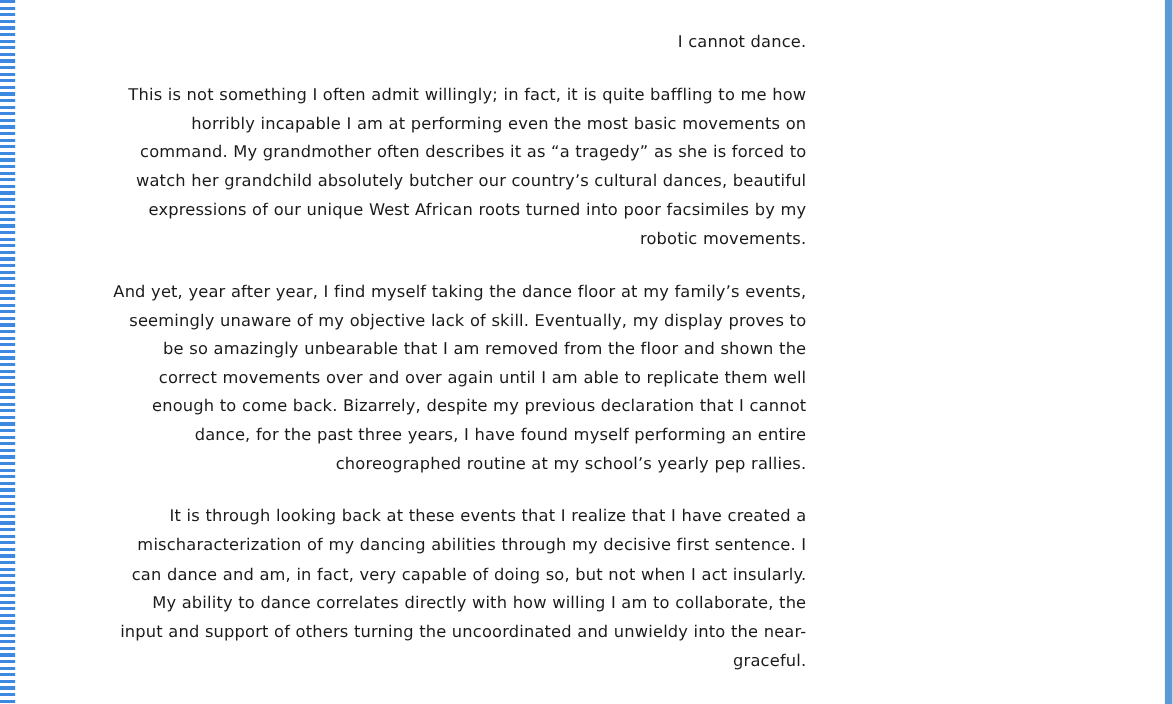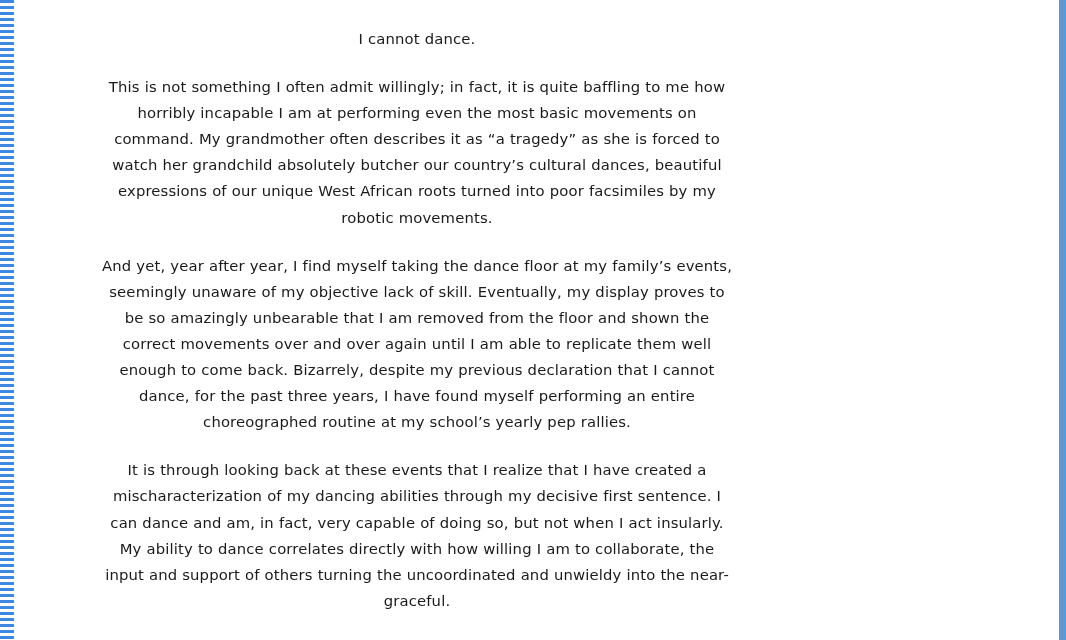--- a/index.html
+++ b/index.html
@@ -57,21 +57,21 @@
     top: 26px;
     width: 632px;
   }
 
   .paragraph {
     font-size: 14.8px;
     line-height: 26.1px;
     color: #1a1a1a;
     letter-spacing: 0.01em;
     margin: 0 0 22px 0;
-    text-align: center;
+    text-align: right;
     word-spacing: 0.01em;
   }
 
   .paragraph:last-child {
     margin-bottom: 0;
   }
 </style>
 </head>
 <body>
 

